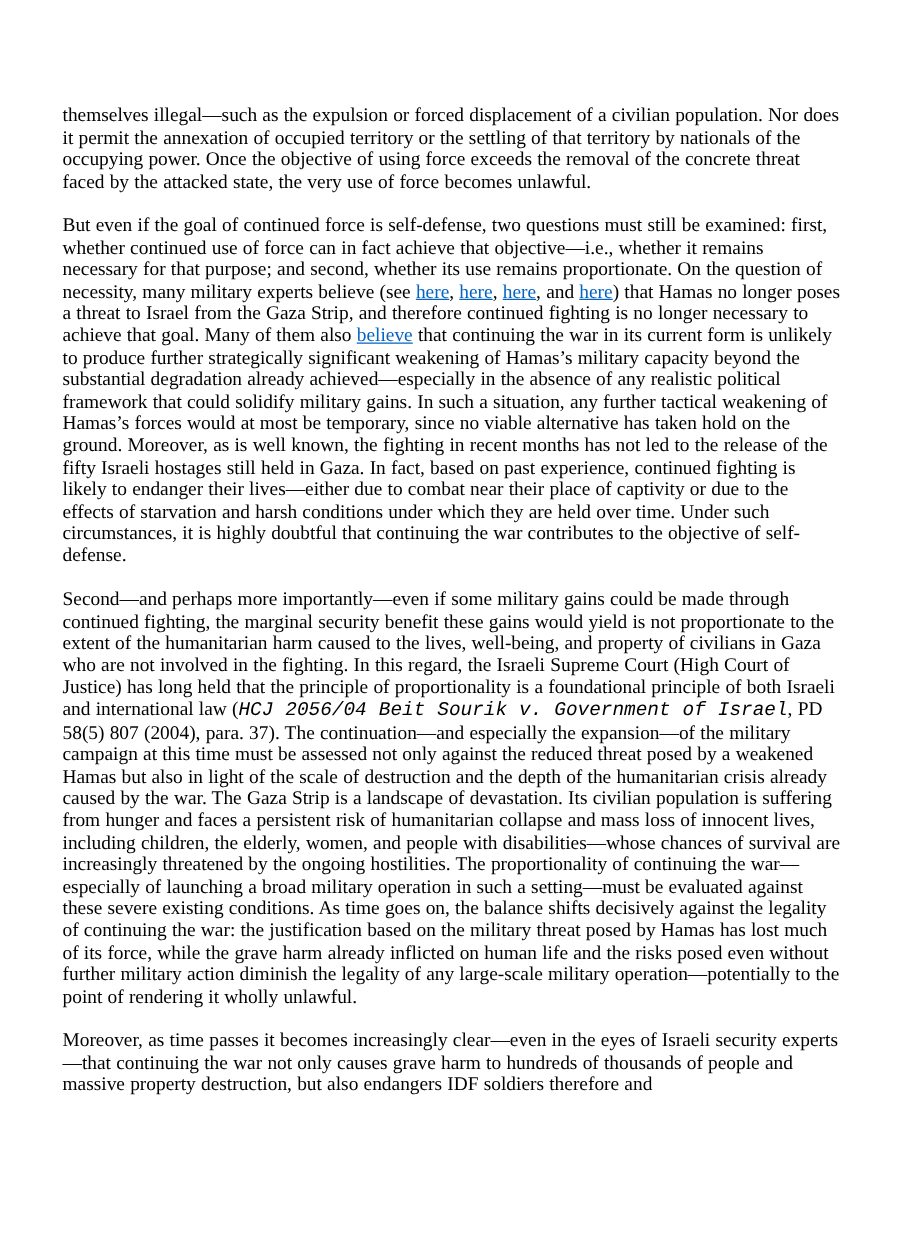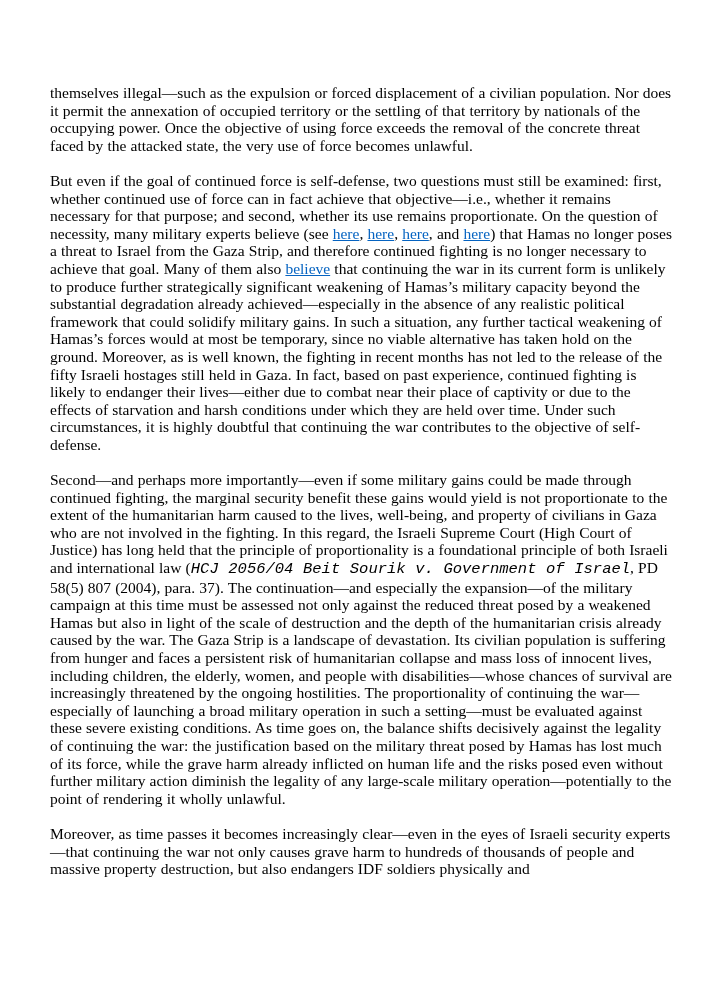--- a/index.html
+++ b/index.html
@@ -36,15 +36,15 @@
   }
 </style>
 </head>
 <body>
 
 <div class="page">
   <div>
       <p><span>themselves illegal—such as the expulsion or forced displacement of a civilian population. Nor does it permit the annexation of occupied territory or the settling of that territory by nationals of the occupying power. Once the objective of using force exceeds the removal of the concrete threat faced by the attacked state, the very use of force becomes unlawful.</span></p>
       <p><span>But even if the goal of continued force is self-defense, two questions must still be examined: first, whether continued use of force can in fact achieve that objective—i.e., whether it remains necessary for that purpose; and second, whether its use remains proportionate. On the question of necessity, many military experts believe (see </span><a href="#">here</a><span>, </span><a href="#">here</a><span>, </span><a href="#">here</a><span>, and </span><a href="#">here</a><span>) that Hamas no longer poses a threat to Israel from the Gaza Strip, and therefore continued fighting is no longer necessary to achieve that goal. Many of them also </span><a href="#">believe</a><span> that continuing the war in its current form is unlikely to produce further strategically significant weakening of Hamas’s military capacity beyond the substantial degradation already achieved—especially in the absence of any realistic political framework that could solidify military gains. In such a situation, any further tactical weakening of Hamas’s forces would at most be temporary, since no viable alternative has taken hold on the ground. Moreover, as is well known, the fighting in recent months has not led to the release of the fifty Israeli hostages still held in Gaza. In fact, based on past experience, continued fighting is likely to endanger their lives—either due to combat near their place of captivity or due to the effects of starvation and harsh conditions under which they are held over time. Under such circumstances, it is highly doubtful that continuing the war contributes to the objective of self-defense.</span></p>
       <p><span>Second—and perhaps more importantly—even if some military gains could be made through continued fighting, the marginal security benefit these gains would yield is not proportionate to the extent of the humanitarian harm caused to the lives, well-being, and property of civilians in Gaza who are not involved in the fighting. In this regard, the Israeli Supreme Court (High Court of Justice) has long held that the principle of proportionality is a foundational principle of both Israeli and international law (</span><em>HCJ 2056/04 Beit Sourik v. Government of Israel</em><span>, PD 58(5) 807 (2004), para. 37). The continuation—and especially the expansion—of the military campaign at this time must be assessed not only against the reduced threat posed by a weakened Hamas but also in light of the scale of destruction and the depth of the humanitarian crisis already caused by the war. The Gaza Strip is a landscape of devastation. Its civilian population is suffering from hunger and faces a persistent risk of humanitarian collapse and mass loss of innocent lives, including children, the elderly, women, and people with disabilities—whose chances of survival are increasingly threatened by the ongoing hostilities. The proportionality of continuing the war—especially of launching a broad military operation in such a setting—must be evaluated against these severe existing conditions. As time goes on, the balance shifts decisively against the legality of continuing the war: the justification based on the military threat posed by Hamas has lost much of its force, while the grave harm already inflicted on human life and the risks posed even without further military action diminish the legality of any large-scale military operation—potentially to the point of rendering it wholly unlawful.</span></p>
-      <p><span>Moreover, as time passes it becomes increasingly clear—even in the eyes of Israeli security experts—that continuing the war not only causes grave harm to hundreds of thousands of people and massive property destruction, but also endangers IDF soldiers physically and</span></p>
+      <p><span>Moreover, as time passes it becomes increasingly clear—even in the eyes of Israeli security experts—that continuing the war not only causes grave harm to hundreds of thousands of people and massive property destruction, but also endangers IDF soldiers therefore and</span></p>
     </div>
 </div>
 
 </body></html>

